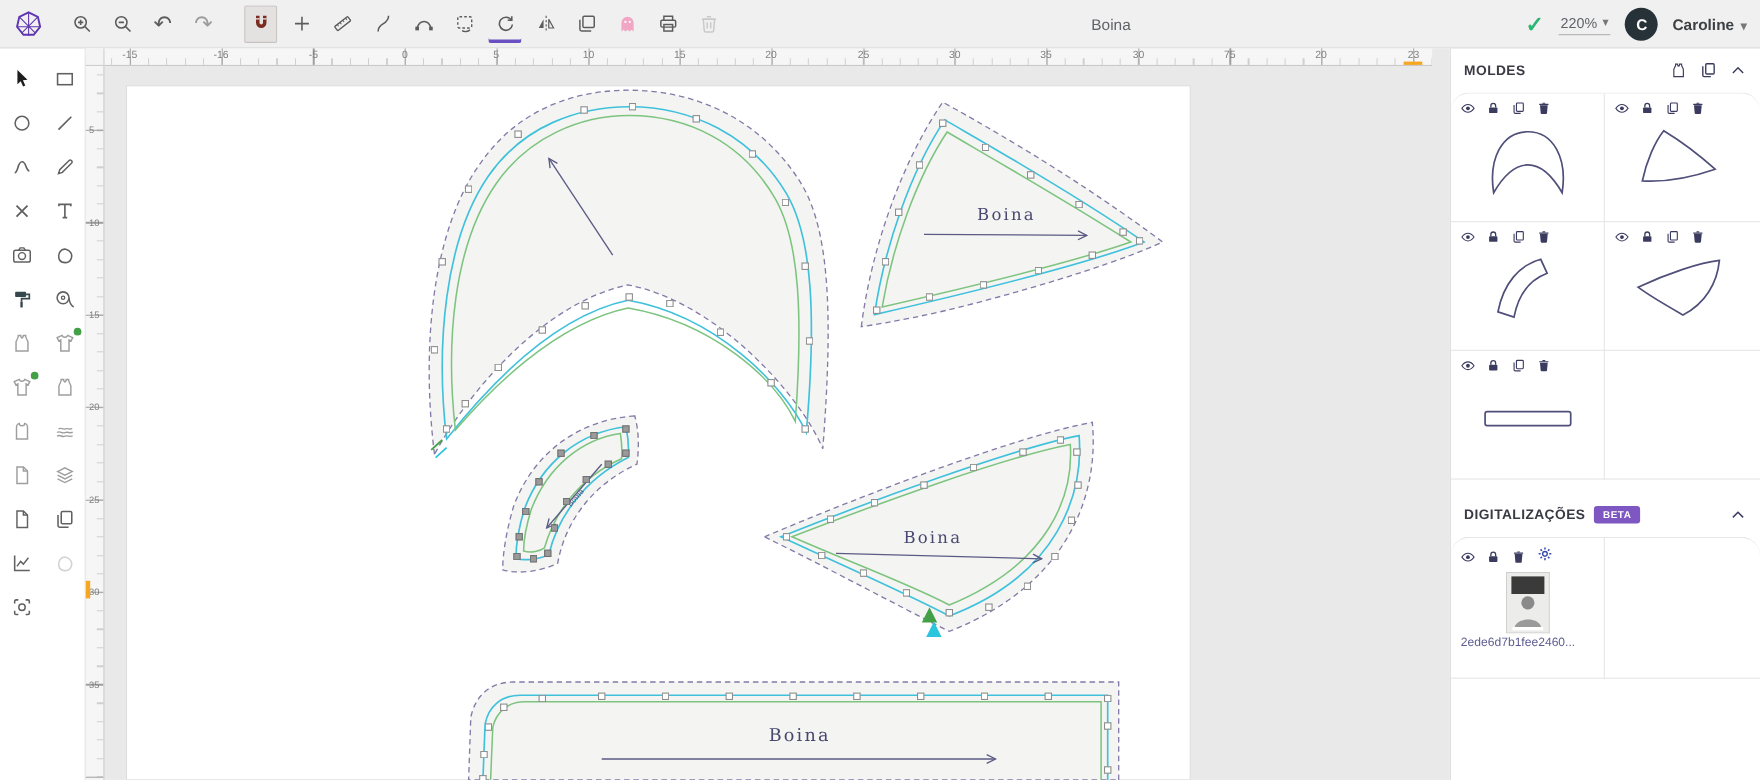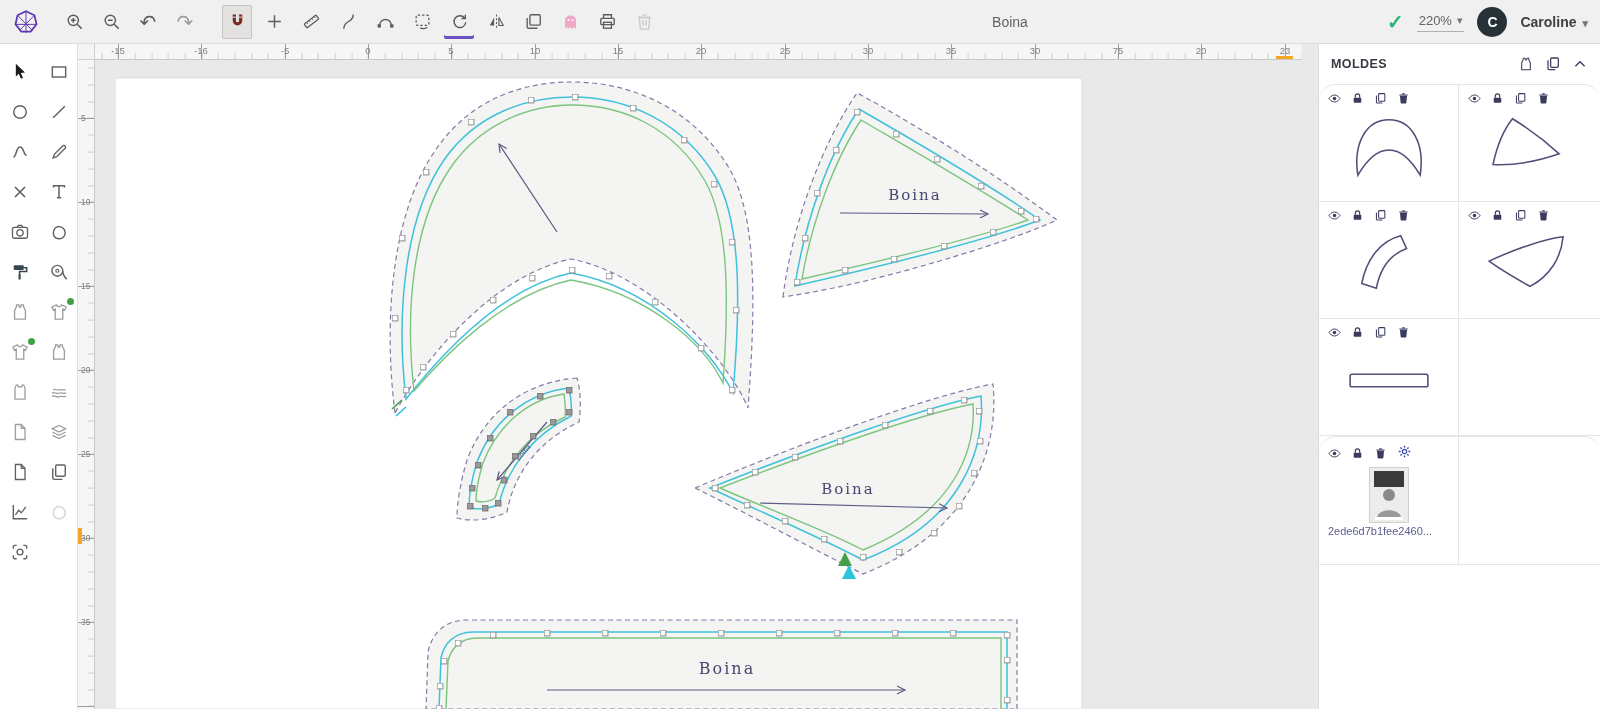--- a/index.html
+++ b/index.html
@@ -711,20 +711,29 @@
         </div>
         <div class="thumb">
           <svg viewBox="0 0 100 74">
               <rect x="10" y="30" width="80" height="13" rx="2"></rect>
             </svg>
         </div>
       </div>
       <div class="cell"></div>
     </div>
 
+    <div class="sb-head digit-head">
+      <span class="sb-title">DIGITALIZAÇÕES</span>
+      <span class="beta">BETA</span>
+      <span class="sb-head-icons">
+        <svg viewBox="0 0 24 24">
+            <use href="#i-chevup"></use>
+          </svg>
+      </span>
+    </div>
     <div class="sb-grid">
       <div class="cell digitcell">
         <div class="cell-icons">
           <svg viewBox="0 0 24 24">
               <use href="#i-eye"></use>
             </svg>
           <svg viewBox="0 0 24 24">
               <use href="#i-lock"></use>
             </svg>
           <svg viewBox="0 0 24 24">

